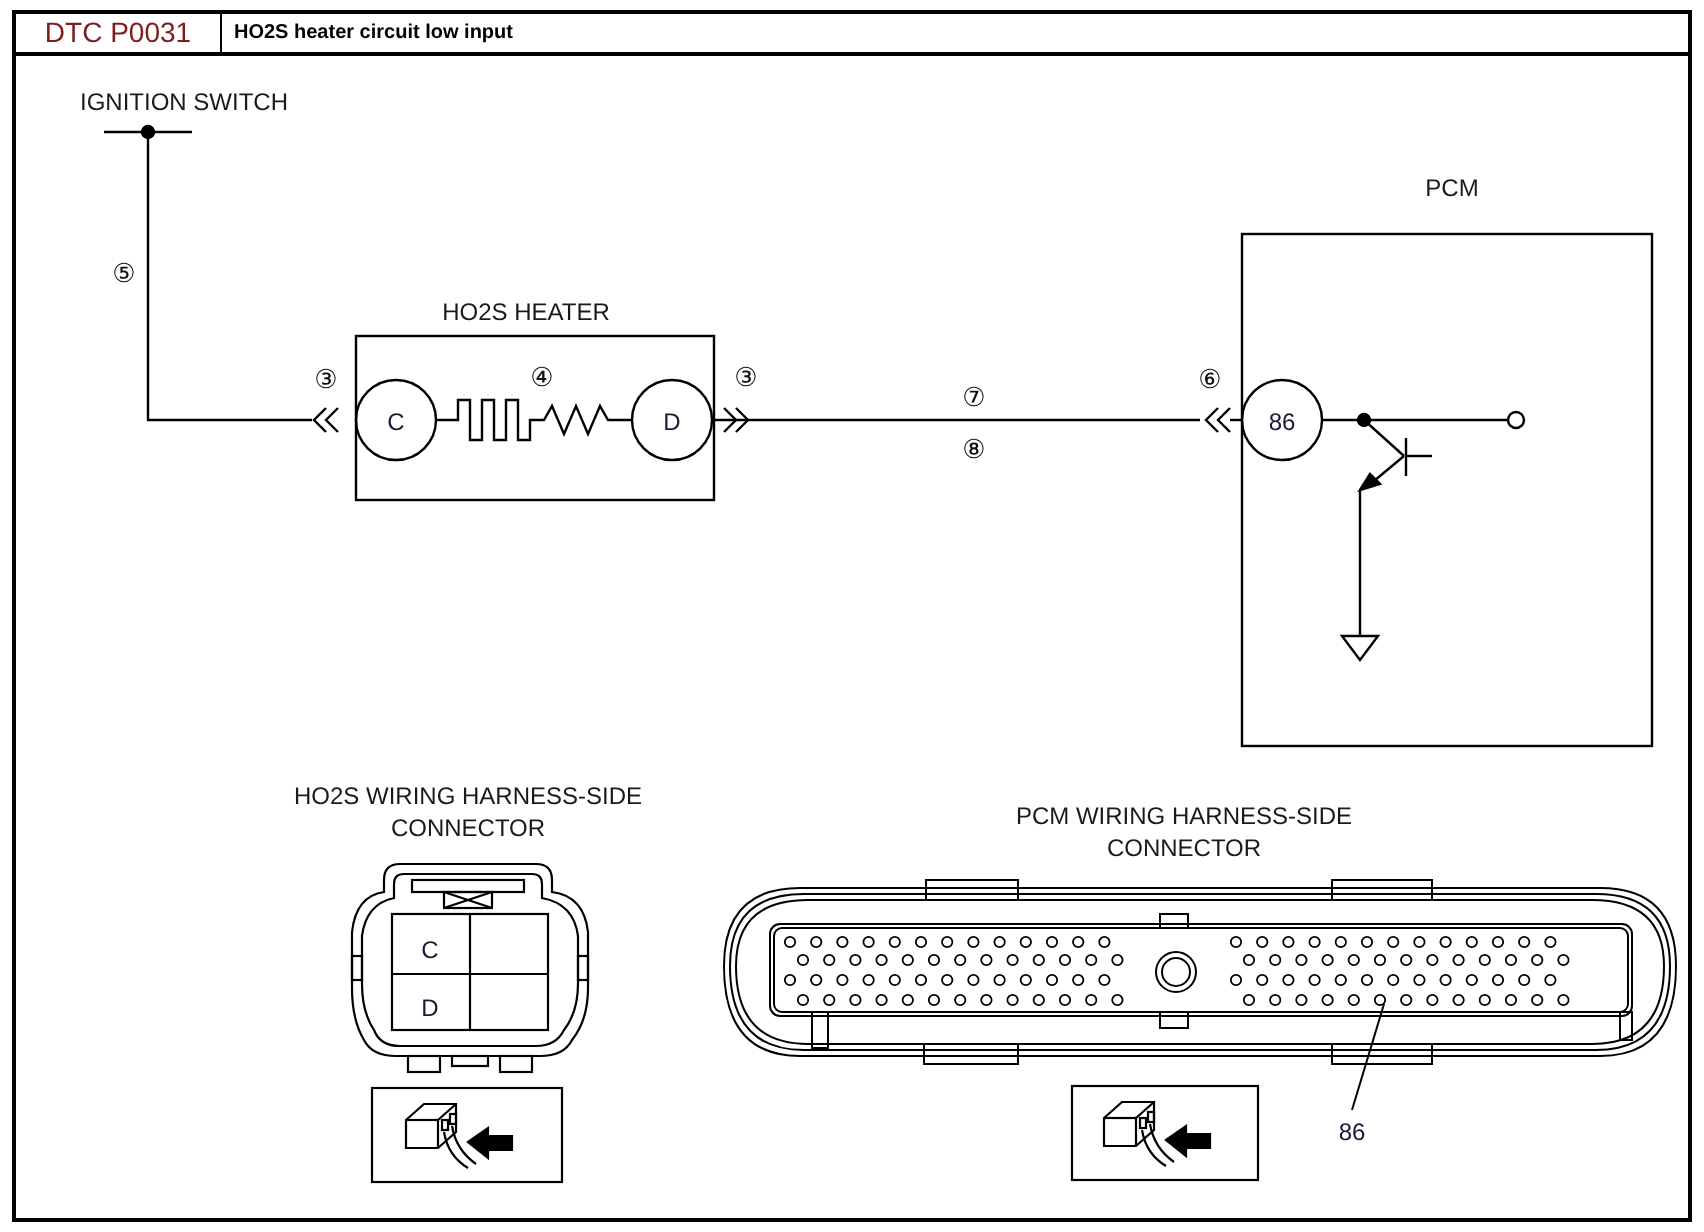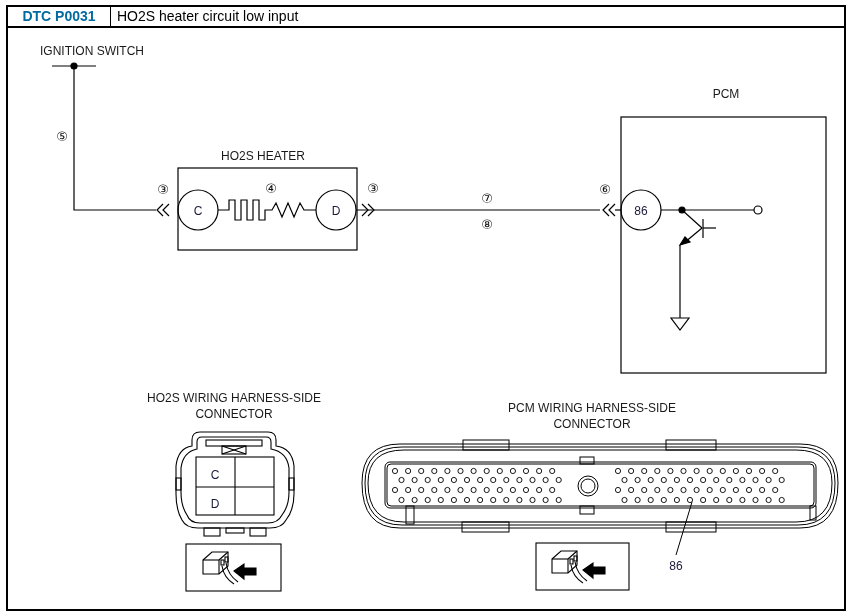--- a/index.html
+++ b/index.html
@@ -1,20 +1,20 @@
 <!DOCTYPE html>
 <html><head>
   <meta charset="utf-8">
   <style>
     html, body { margin: 0; padding: 0; background: #ffffff; }
     body { width: 852px; height: 616px; position: relative; overflow: hidden; font-family: "Liberation Sans", "DejaVu Sans", sans-serif; }
     #frame { position: absolute; left: 6px; top: 5px; width: 836px; height: 602px; border: 2px solid #000; box-sizing: content-box; }
     #header { position: absolute; left: 6px; top: 5px; width: 838px; height: 21px; border-bottom: 2px solid #000; }
-    #dtc-code { position: absolute; left: 8px; top: 7px; width: 102px; height: 19px; font-weight: bold; font-size: 14px; line-height: 19px; text-align: center; color: #0369a1; border-right: 1px solid #000; }
-    #dtc-title { position: absolute; left: 117px; top: 7px; height: 19px; font-weight: normal; font-size: 14px; line-height: 19px; color: #000; }
+    #dtc-code { position: absolute; left: 8px; top: 7px; width: 102px; height: 19px; font-weight: normal; font-size: 14px; line-height: 19px; text-align: center; color: #7f1d1d; border-right: 1px solid #000; }
+    #dtc-title { position: absolute; left: 117px; top: 7px; height: 19px; font-weight: bold; font-size: 10px; line-height: 19px; color: #000; }
     svg#diagram { position: absolute; left: 0; top: 0; }
     svg text { font-family: "Liberation Sans", "DejaVu Sans", sans-serif; }
     .lbl { font-size: 12px; fill: #1a1a1a; }
     .pin { font-size: 12px; fill: #1a1a3a; }
     .circnum { font-size: 13px; fill: #111; }
   </style>
 </head>
 <body>
 
 <div id="frame"></div>

